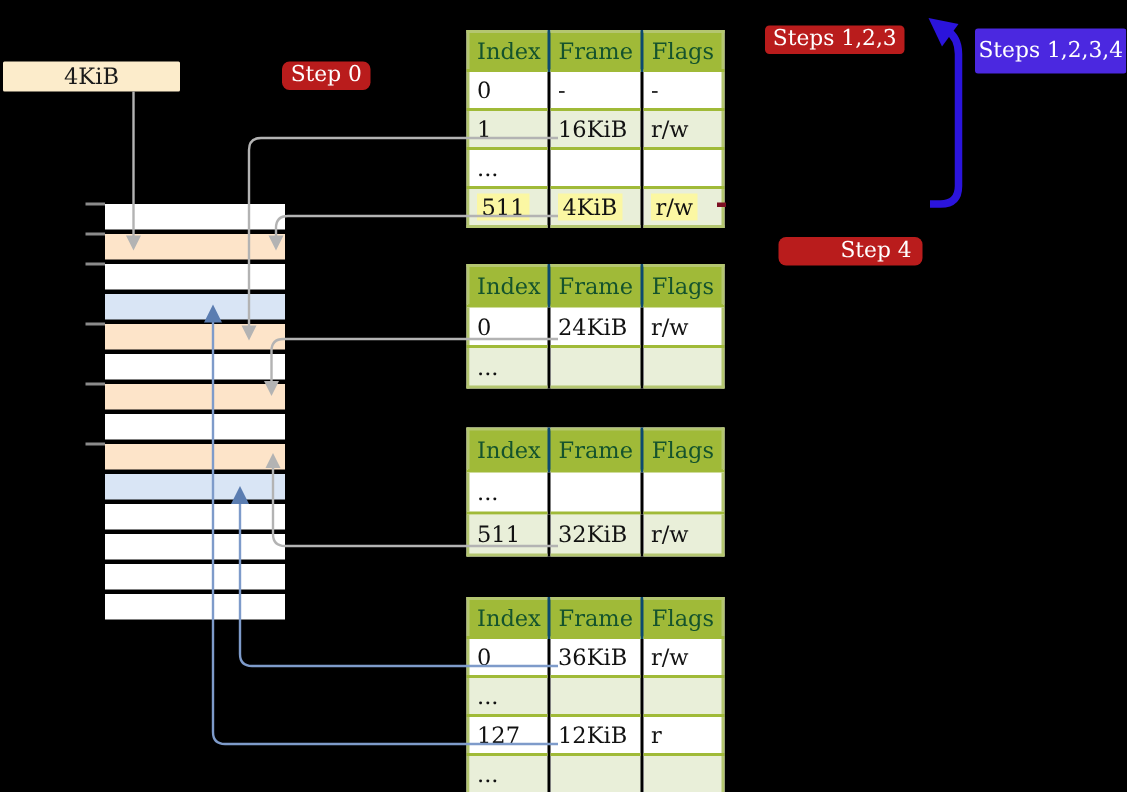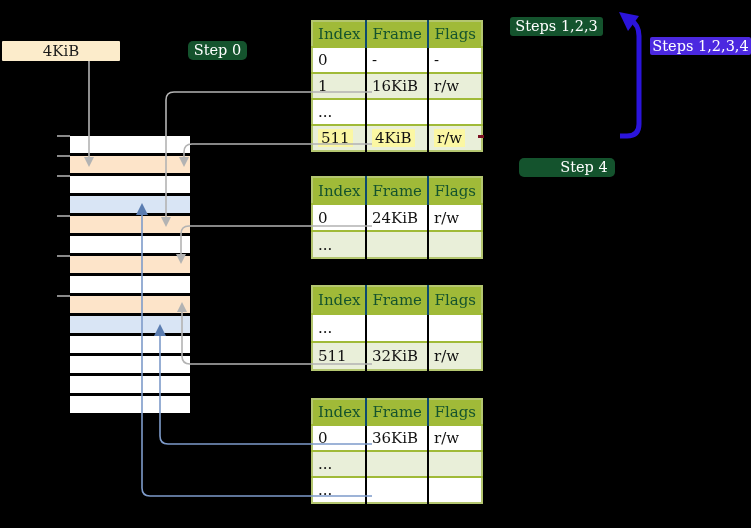--- a/index.html
+++ b/index.html
@@ -1,27 +1,27 @@
 <!DOCTYPE html>
 <html><head>
 <meta charset="utf-8">
 <style>
   html,body{margin:0;padding:0;background:#000;}
   #stage{position:relative;width:751px;height:528px;background:#000;overflow:hidden;
          font-family:"DejaVu Serif","Liberation Serif",serif;}
   
   .lbl{position:absolute;display:flex;align-items:center;justify-content:center;
        font-size:14.5px;line-height:1;white-space:nowrap;}
-  .lbl.crimson{background:#14532d;color:#fff;border-radius:5px;}
+  .lbl.crimson{background:#b91c1c;color:#fff;border-radius:5px;}
   .lbl.bluebox{background:#4b28e0;color:#fff;border-radius:2px;}
   #frame-box{left:2px;top:41px;width:118px;height:20px;background:#fceccb;color:#1a1a1a;
              border-radius:1px;font-size:15px;}
   #step0{left:188px;top:41px;width:59px;height:19px;text-align:right;}
   #steps123{left:510px;top:17px;width:93px;height:19px;border-radius:3px;}
-  #steps1234{left:650px;top:37px;width:101px;height:18px;}
+  #steps1234{left:650px;top:19px;width:101px;height:30px;}
   #step4{left:519px;top:158px;width:62px;height:19px;padding-left:34px;}
   
   #memory{position:absolute;left:70px;top:136px;width:120px;}
   .mem-row{width:120px;height:17px;margin-bottom:3px;}
   .mem-white{background:#ffffff;}
   .mem-orange{background:#fde4c9;}
   .mem-blue{background:#d9e5f5;}
   .tick{position:absolute;left:57px;width:13px;height:2px;background:#8a8a8a;}
   
   .ptable{position:absolute;left:311px;border-collapse:collapse;table-layout:fixed;
@@ -183,20 +183,25 @@
           <td>0</td>
           <td>36KiB</td>
           <td>r/w</td>
         </tr>
         <tr>
           <td>...</td>
           <td></td>
           <td></td>
         </tr>
         <tr>
+          <td>127</td>
+          <td>12KiB</td>
+          <td>r</td>
+        </tr>
+        <tr>
           <td>...</td>
           <td></td>
           <td></td>
         </tr>
       </tbody>
     </table>
 
   <svg id="overlay" width="751" height="528" viewBox="0 0 751 528">
 
     <g stroke="#b3b3b3" stroke-width="1.6" fill="none">

